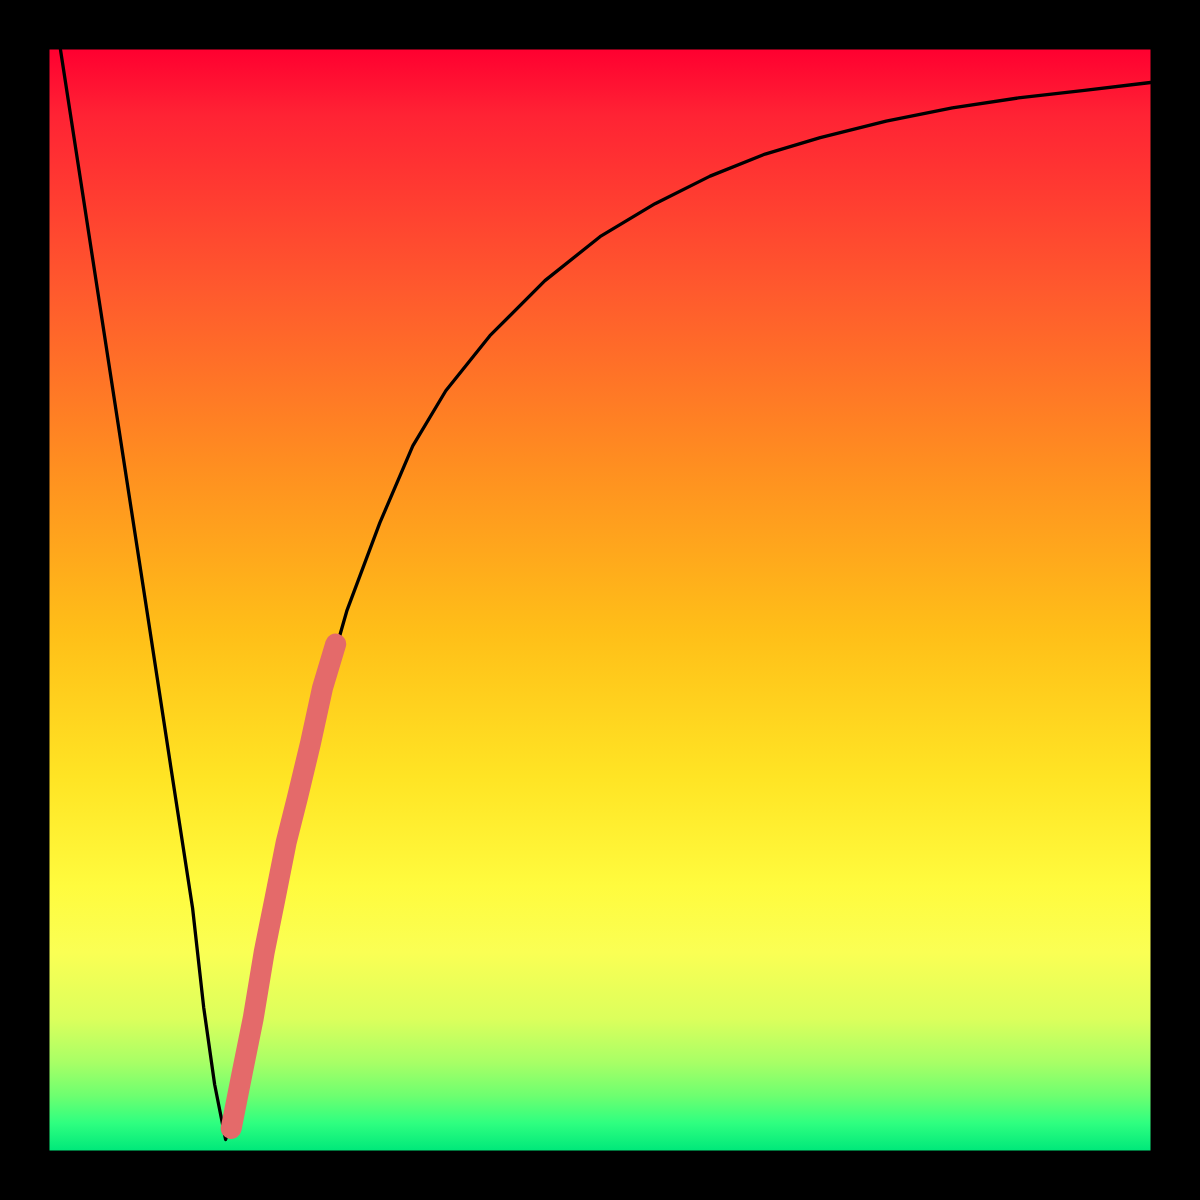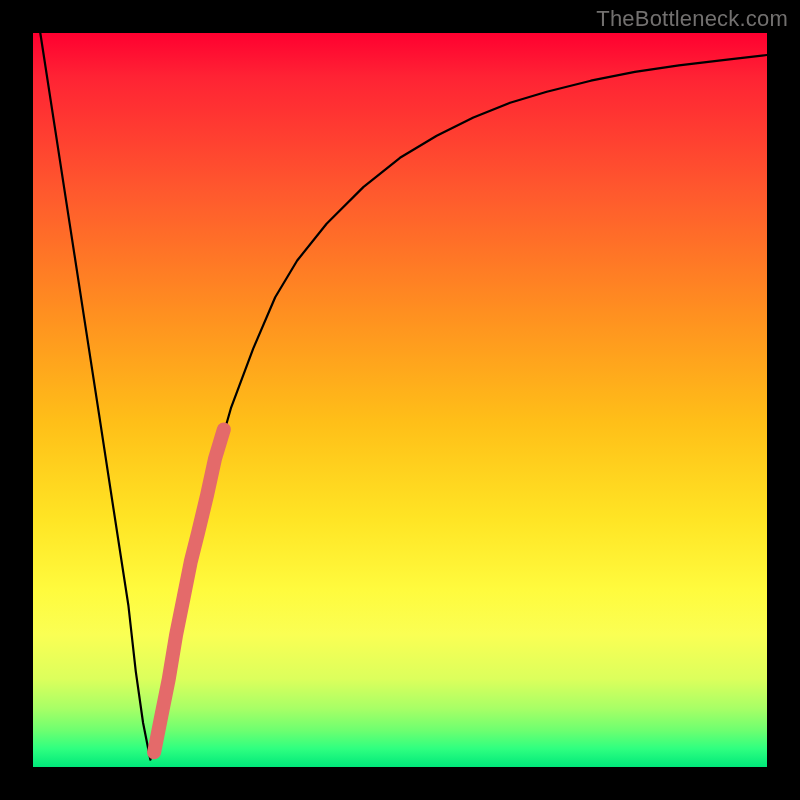--- a/index.html
+++ b/index.html
@@ -65,15 +65,14 @@
 
 <div class="frame">
 
   <div class="plot-area"></div>
 
   <svg class="overlay" viewBox="0 0 734 734" preserveAspectRatio="none">
     <path id="curve-path" fill="none" stroke="#000" stroke-width="2.2" stroke-linecap="round" stroke-linejoin="round" d="M7.3 0.0 L22.0 95.4 L36.7 190.8 L51.4 286.3 L66.1 381.7 L80.7 477.1 L95.4 572.5 L102.8 638.6 L110.1 690.0 L117.4 726.7 L124.8 697.3 L139.5 623.9 L154.1 550.5 L168.8 484.4 L183.5 425.7 L198.2 374.3 L220.2 315.6 L242.2 264.2 L264.2 227.5 L293.6 190.8 L330.3 154.1 L367.0 124.8 L403.7 102.8 L440.4 84.4 L477.1 69.7 L513.8 58.7 L557.8 47.7 L601.9 38.9 L645.9 32.3 L690.0 27.2 L734.0 22.0"></path>
     <path id="highlight-path" fill="none" stroke="#e46a6a" stroke-width="14" stroke-linecap="round" stroke-linejoin="round" d="M121.1 719.3 L128.4 682.6 L135.8 645.9 L143.1 601.9 L150.5 565.2 L157.8 528.5 L165.2 499.1 L174.0 462.4 L182.0 425.7 L190.8 396.4"></path>
   </svg>
 
-  <div class="watermark">TheBottleneck.com</div>
 
 </div>
 
 </body></html>

